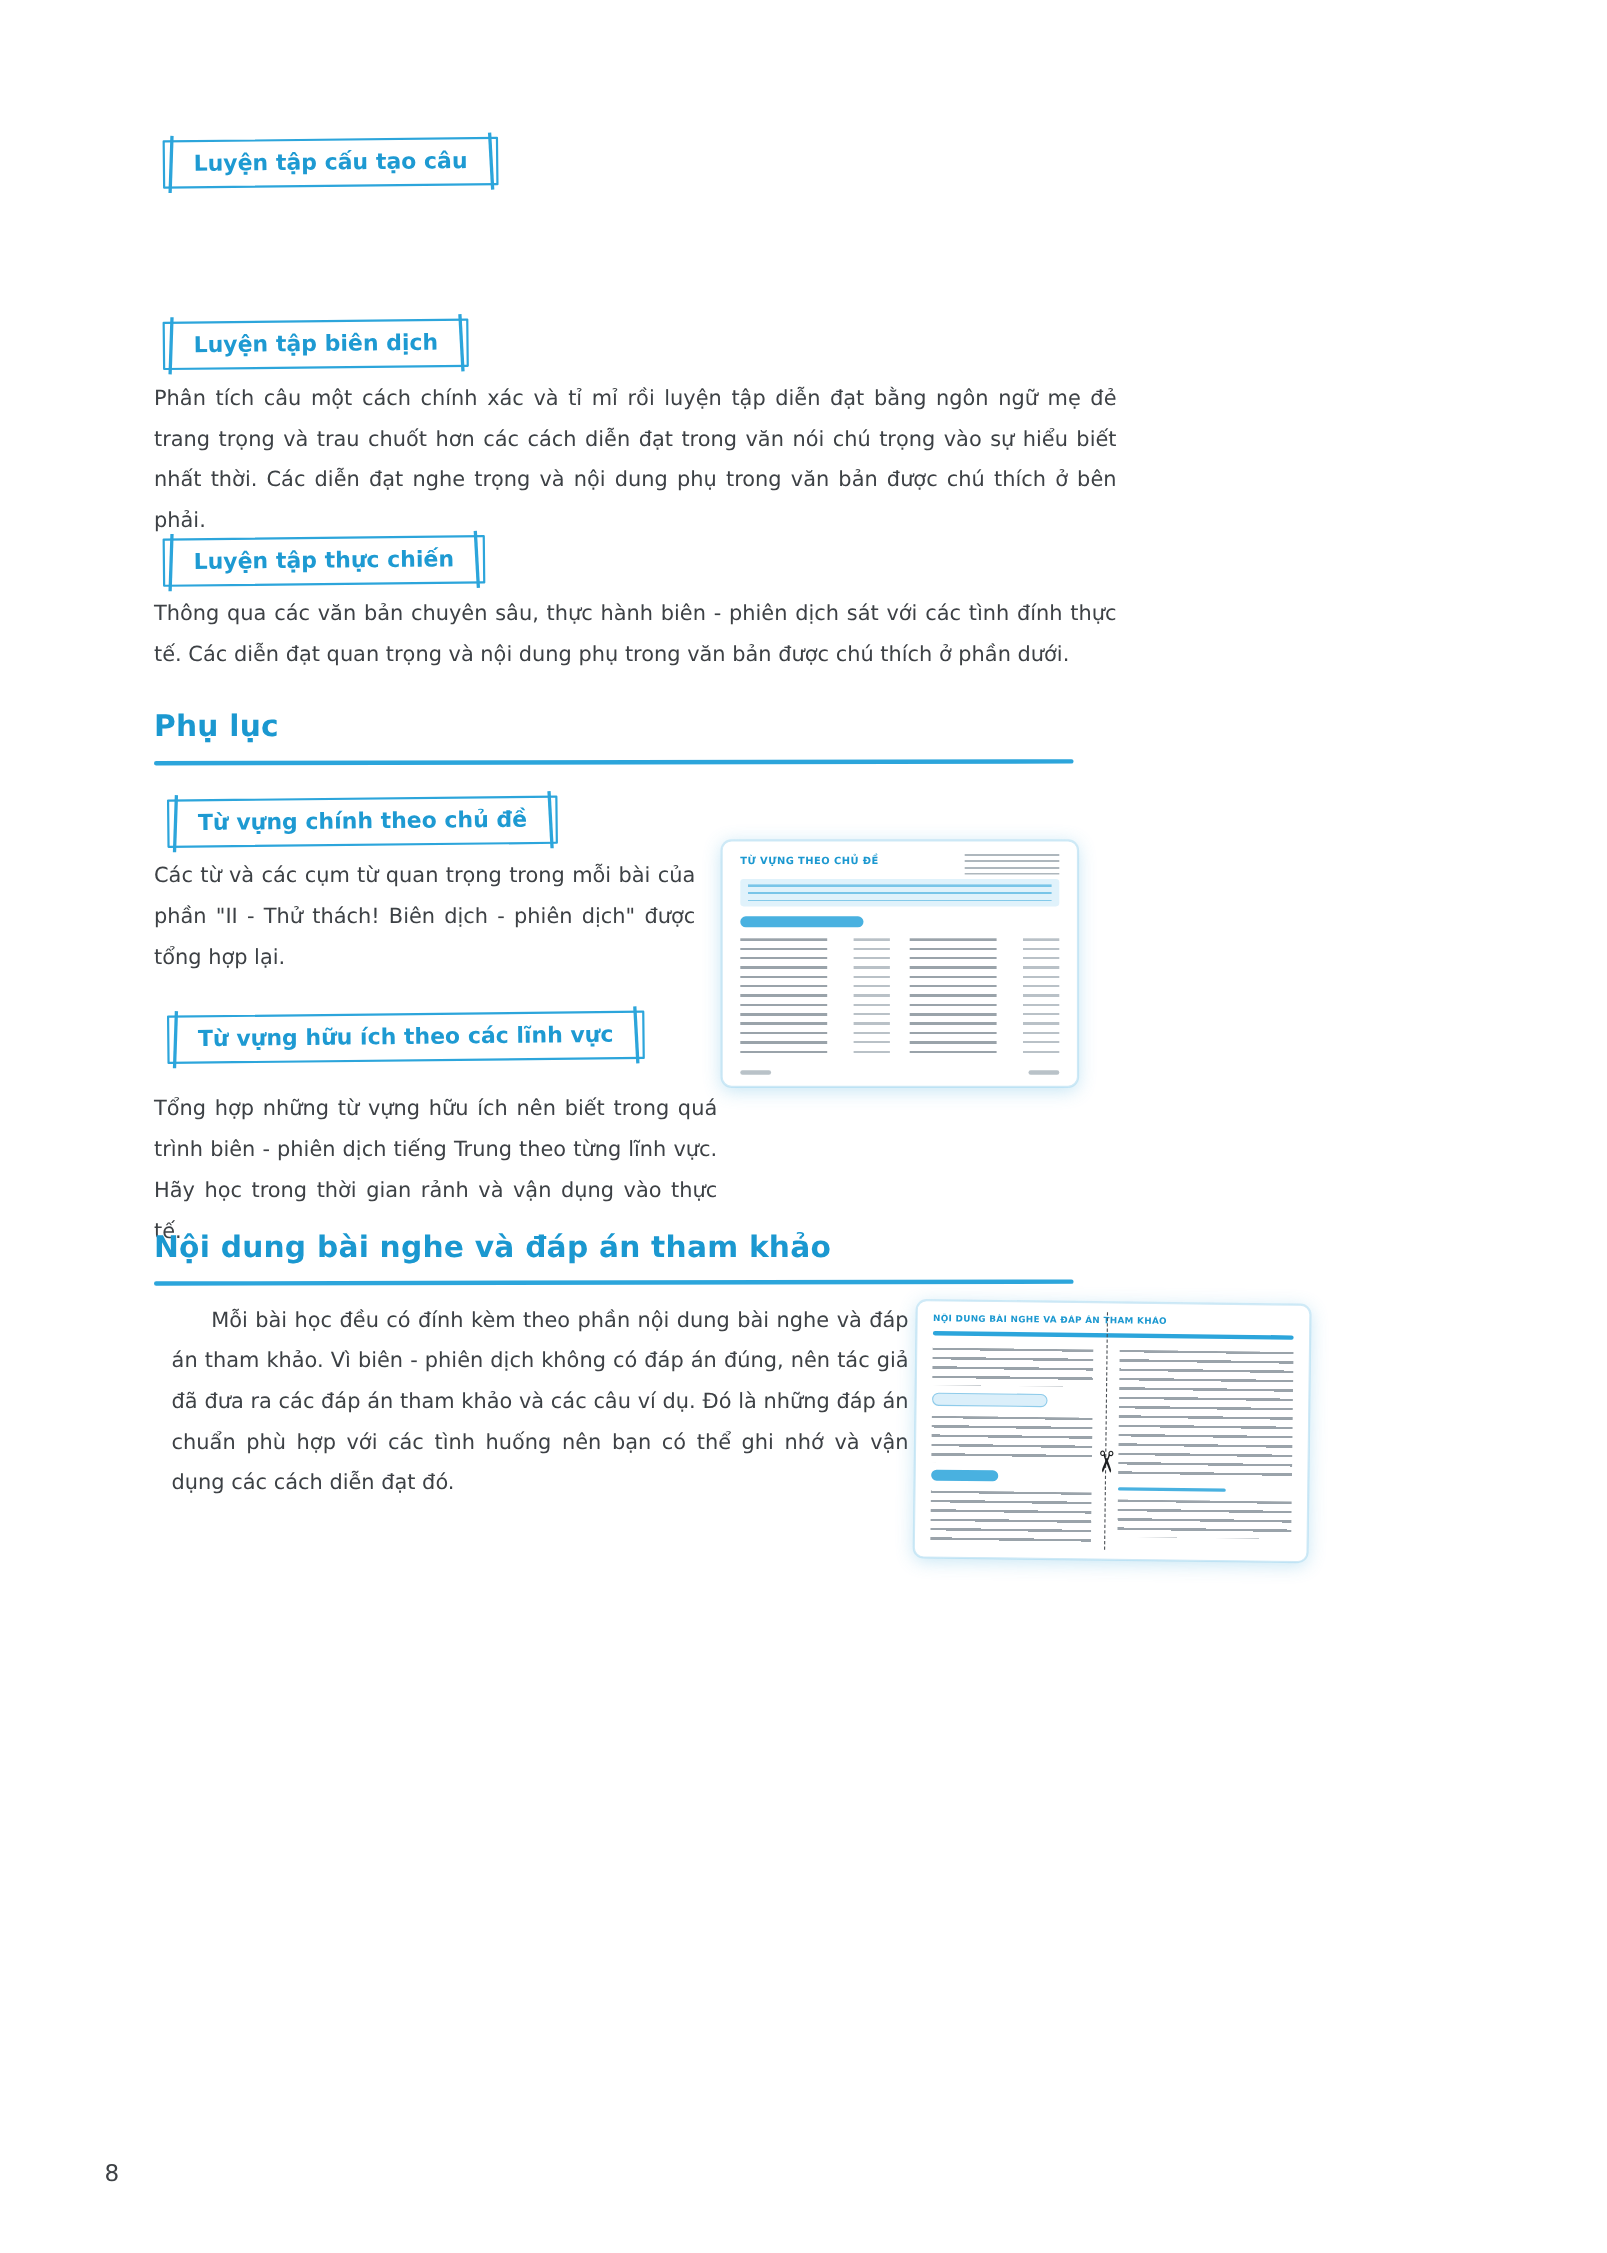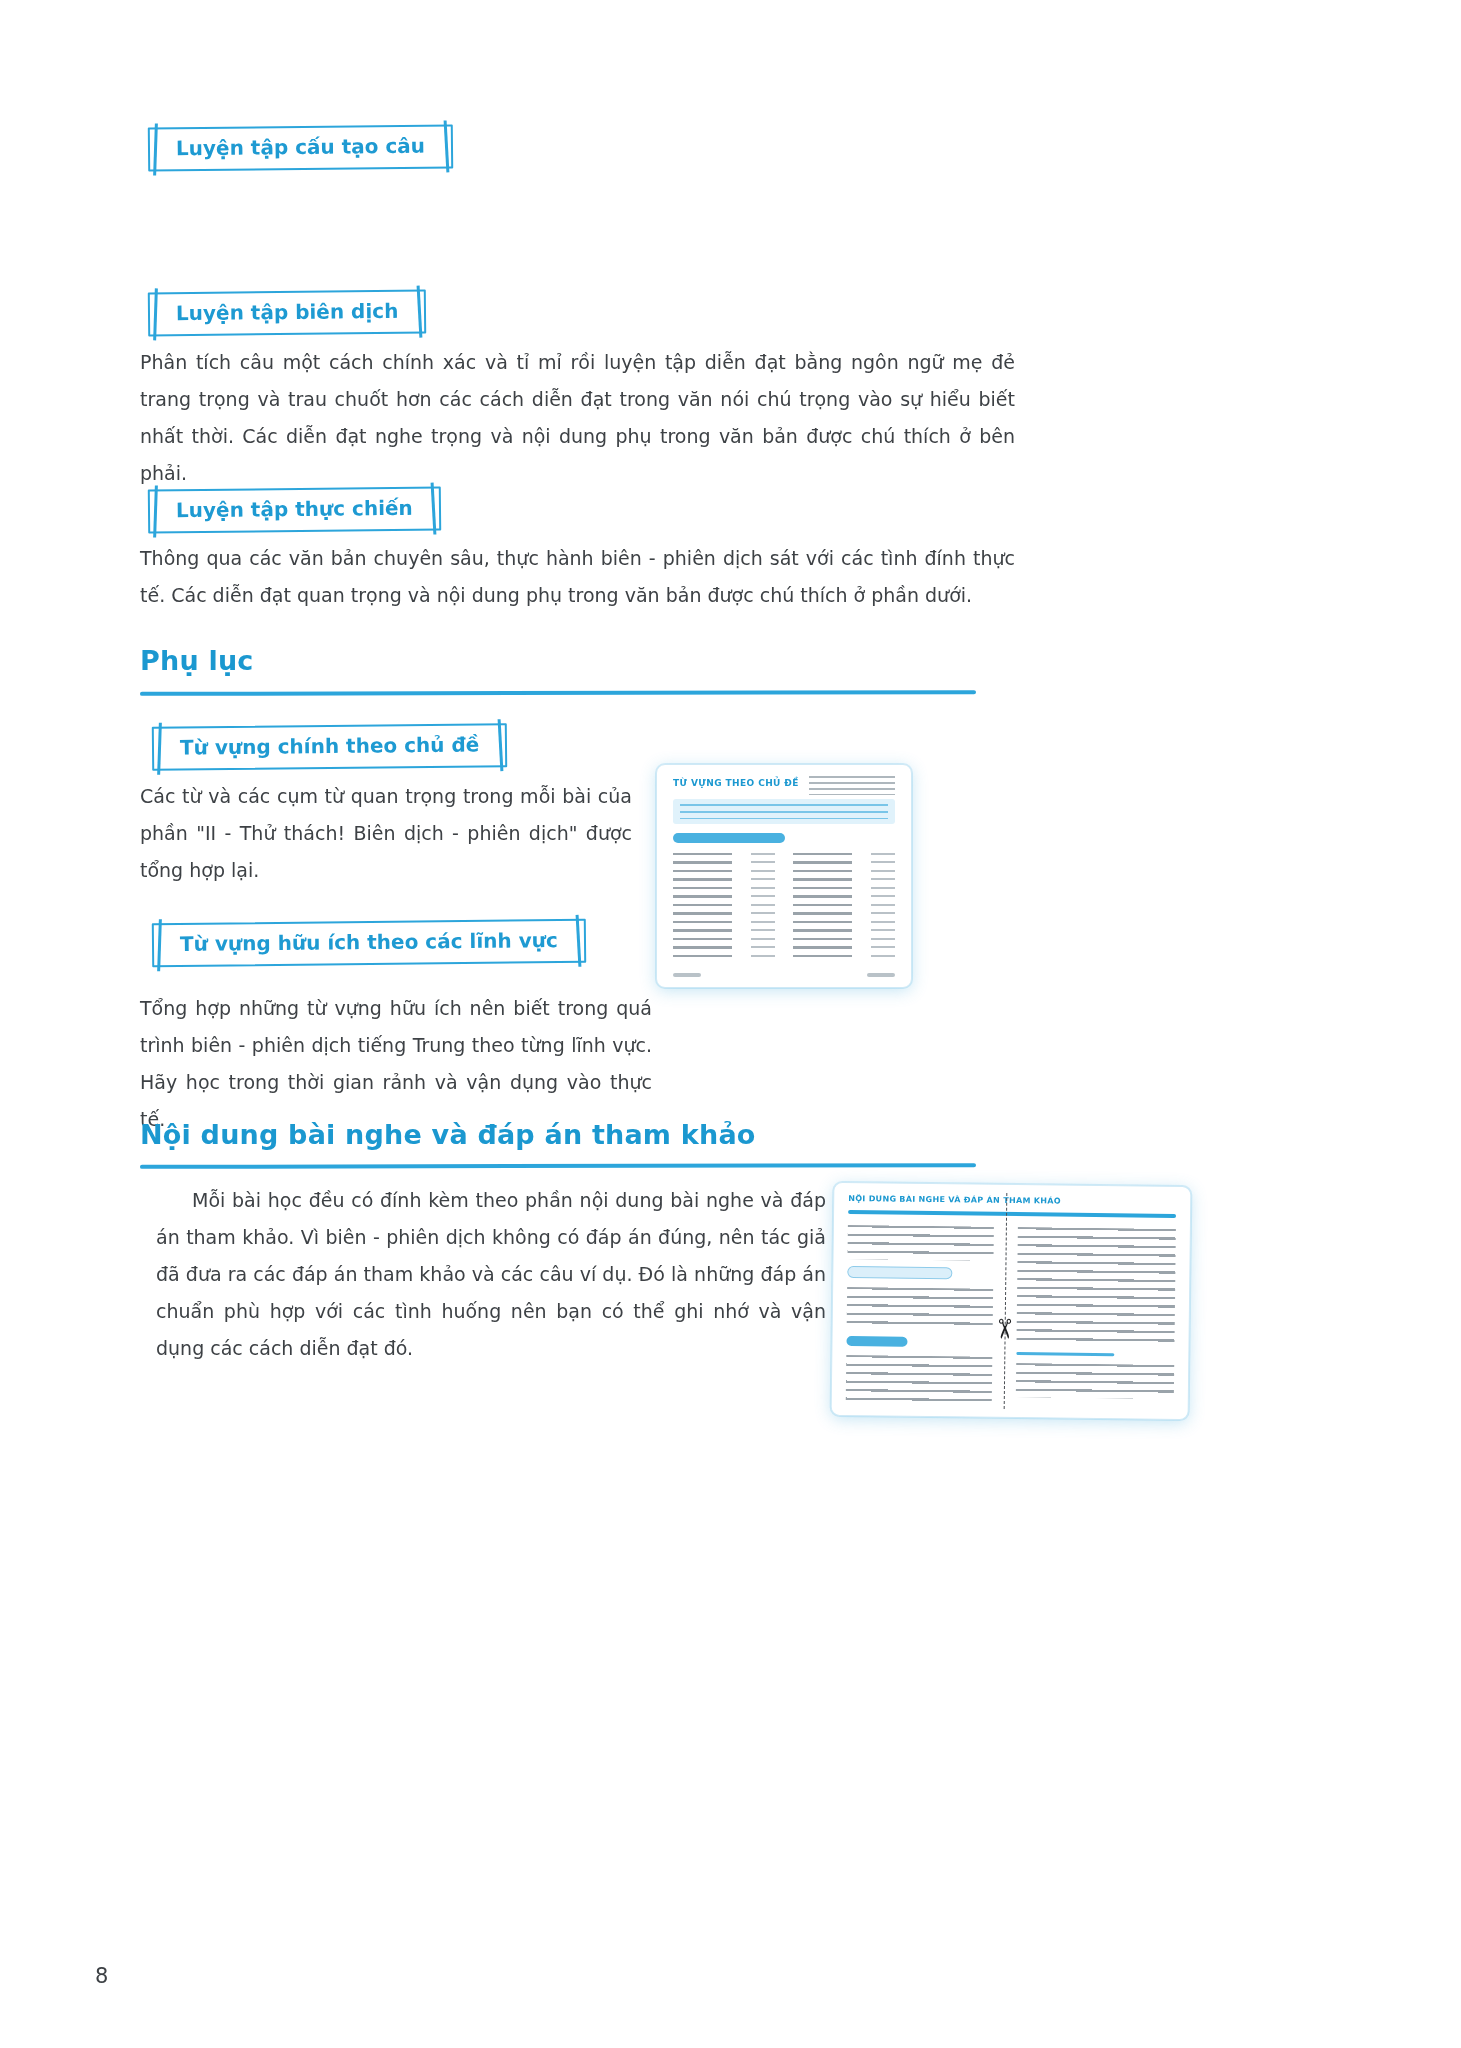--- a/index.html
+++ b/index.html
@@ -74,21 +74,21 @@
     border-radius:9px;
     box-shadow:0 3px 16px rgba(64,170,220,0.30), 0 0 0 1px rgba(190,228,246,0.55);
   }
 
   .stripes       { background-image:repeating-linear-gradient(to bottom,#9aa3aa 0,#9aa3aa 2.2px,transparent 2.2px,transparent 8.5px); }
   .stripes-light { background-image:repeating-linear-gradient(to bottom,#b9c1c7 0,#b9c1c7 2px,transparent 2px,transparent 8.5px); }
   .stripes-sm    { background-image:repeating-linear-gradient(to bottom,#aeb7bd 0,#aeb7bd 1.8px,transparent 1.8px,transparent 6px); }
   .stripes-blue  { background-image:repeating-linear-gradient(to bottom,#79c5e8 0,#79c5e8 2px,transparent 2px,transparent 7px); }
 
   
-  .thumb1 { left:656px; top:764px; width:256px; height:224px; }
+  .thumb1 { left:656px; top:764px; width:324px; height:224px; }
   .t1-title {
     position:absolute; left:16px; top:13px;
     color:#1b98d0; font-weight:bold; font-size:9px; letter-spacing:0.4px;
     white-space:nowrap;
   }
   .t1-toplines { position:absolute; right:16px; top:11px; width:86px; height:19px; }
   .t1-note {
     position:absolute; left:16px; right:16px; top:34px; height:25px;
     background:#e0f2fb; border-radius:3px; padding:5px 7px;
   }

